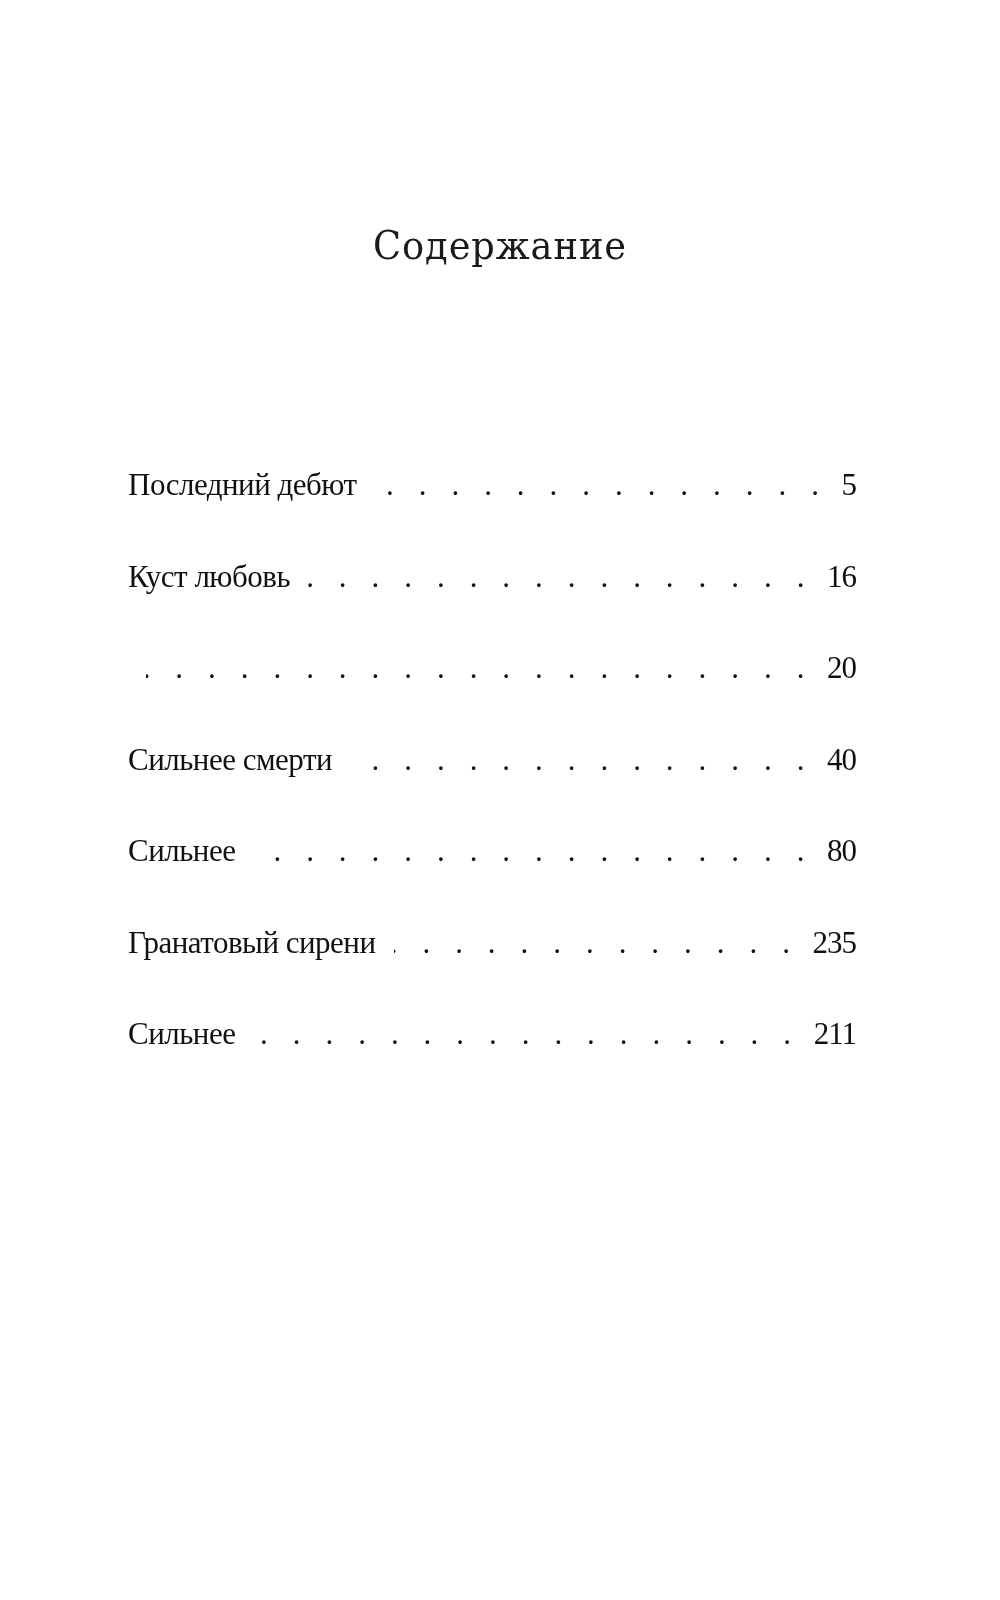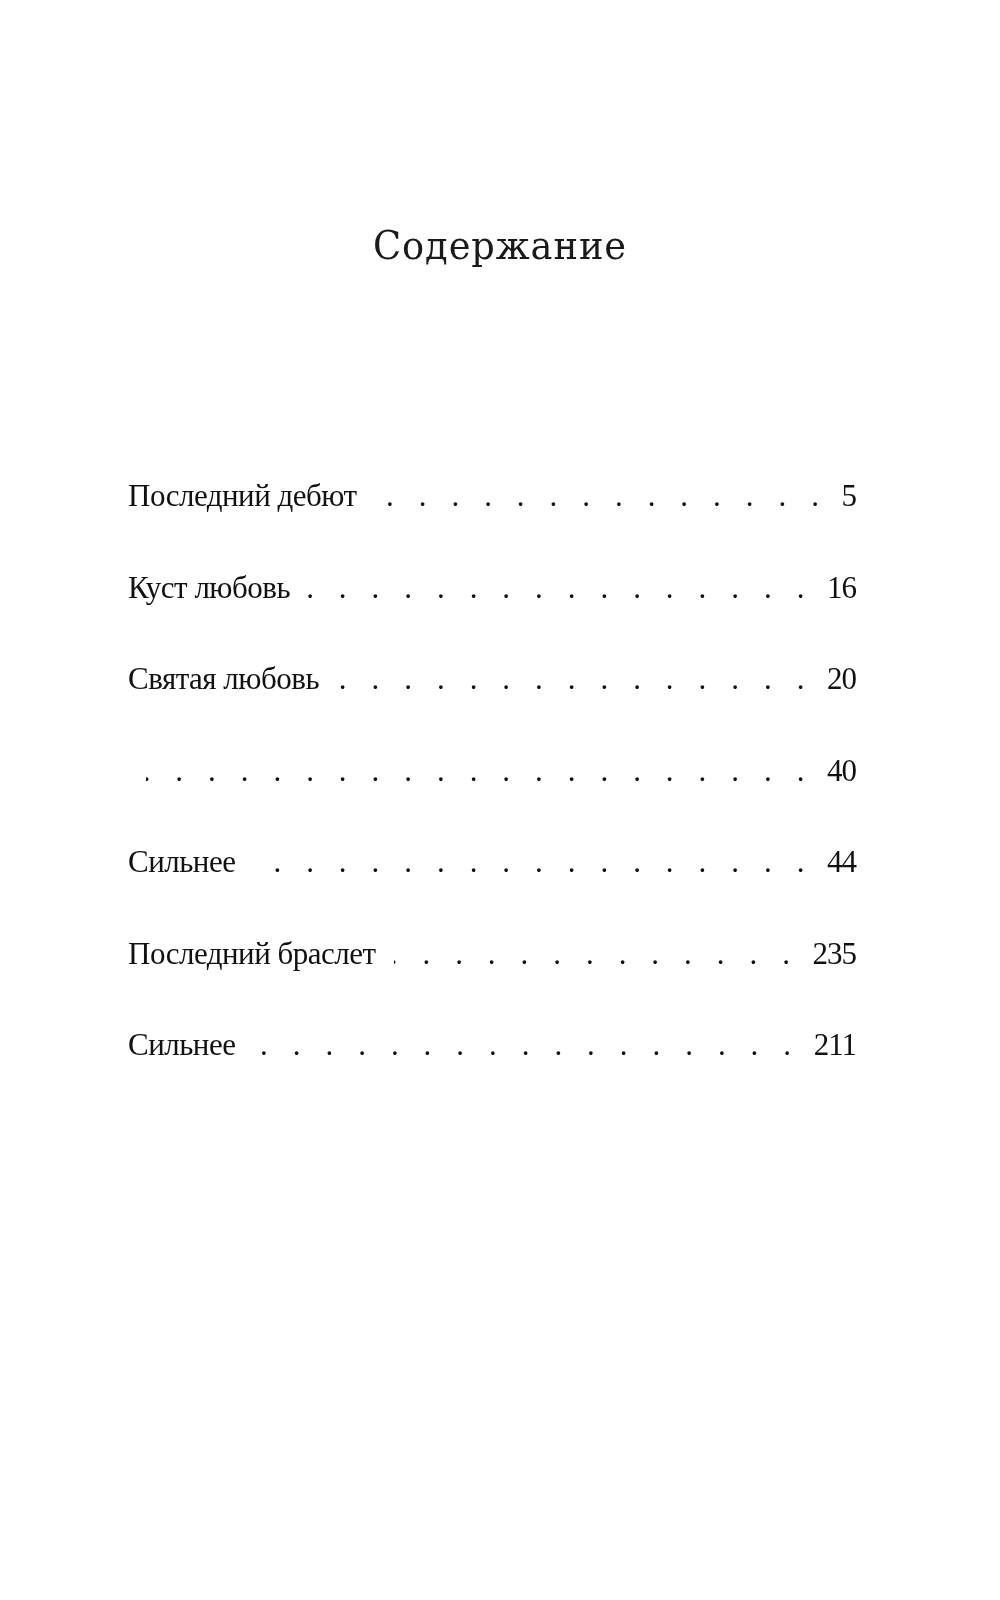--- a/index.html
+++ b/index.html
@@ -9,21 +9,21 @@
       text-align: center;
       font-family: "DejaVu Serif", serif;
       font-weight: normal;
       font-size: 40px;
       letter-spacing: 1px;
       color: #1a1a1a;
       margin: 0;
       transform: scaleX(0.92);
     }
     .toc {
-      position: absolute; left: 128px; width: 728px; top: 478px;
+      position: absolute; left: 128px; width: 728px; top: 467px;
       margin: 0; padding: 0; list-style: none;
     }
     .toc-row {
       display: flex; align-items: baseline;
       height: 91.5px;
       font-family: "Liberation Serif", serif;
       font-size: 31px;
       color: #111111;
     }
     .toc-title {
@@ -50,35 +50,35 @@
     <span class="toc-title">Последний дебют</span>
     <span class="toc-leader">. . . . . . . . . . . . . . . . . . . . . . . . . . . . . . . . . . . . . . . . . . . . . . . .</span>
     <span class="toc-page">5</span>
   </li>
   <li class="toc-row">
     <span class="toc-title">Куст любовь</span>
     <span class="toc-leader">. . . . . . . . . . . . . . . . . . . . . . . . . . . . . . . . . . . . . . . . . . . . . . . .</span>
     <span class="toc-page">16</span>
   </li>
   <li class="toc-row">
-    <span class="toc-title">Святая любовь</span>
     <span class="toc-leader">. . . . . . . . . . . . . . . . . . . . . . . . . . . . . . . . . . . . . . . . . . . . . . . .</span>
     <span class="toc-page">20</span>
   </li>
   <li class="toc-row">
+    <span class="toc-title">Сильнее смерти</span>
     <span class="toc-leader">. . . . . . . . . . . . . . . . . . . . . . . . . . . . . . . . . . . . . . . . . . . . . . . .</span>
     <span class="toc-page">40</span>
   </li>
   <li class="toc-row">
     <span class="toc-title">Сильнее</span>
     <span class="toc-leader">. . . . . . . . . . . . . . . . . . . . . . . . . . . . . . . . . . . . . . . . . . . . . . . .</span>
-    <span class="toc-page">44</span>
+    <span class="toc-page">80</span>
   </li>
   <li class="toc-row">
-    <span class="toc-title">Последний браслет</span>
+    <span class="toc-title">Гранатовый сирени</span>
     <span class="toc-leader">. . . . . . . . . . . . . . . . . . . . . . . . . . . . . . . . . . . . . . . . . . . . . . . .</span>
     <span class="toc-page">235</span>
   </li>
   <li class="toc-row">
     <span class="toc-title">Сильнее</span>
     <span class="toc-leader">. . . . . . . . . . . . . . . . . . . . . . . . . . . . . . . . . . . . . . . . . . . . . . . .</span>
     <span class="toc-page">211</span>
   </li>
 </ul>
 

